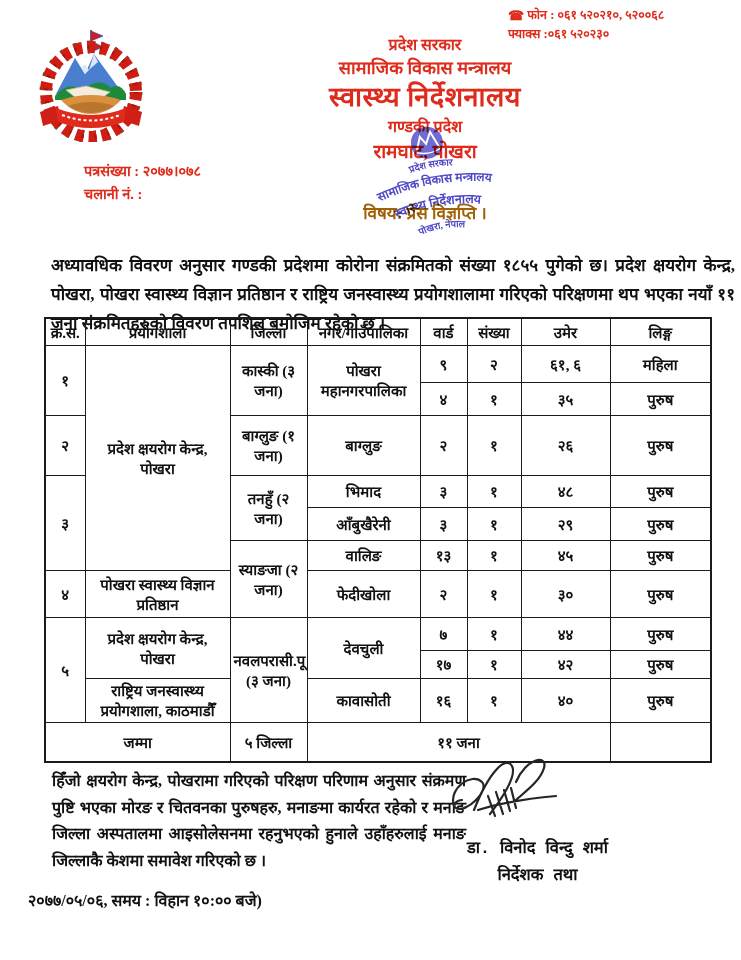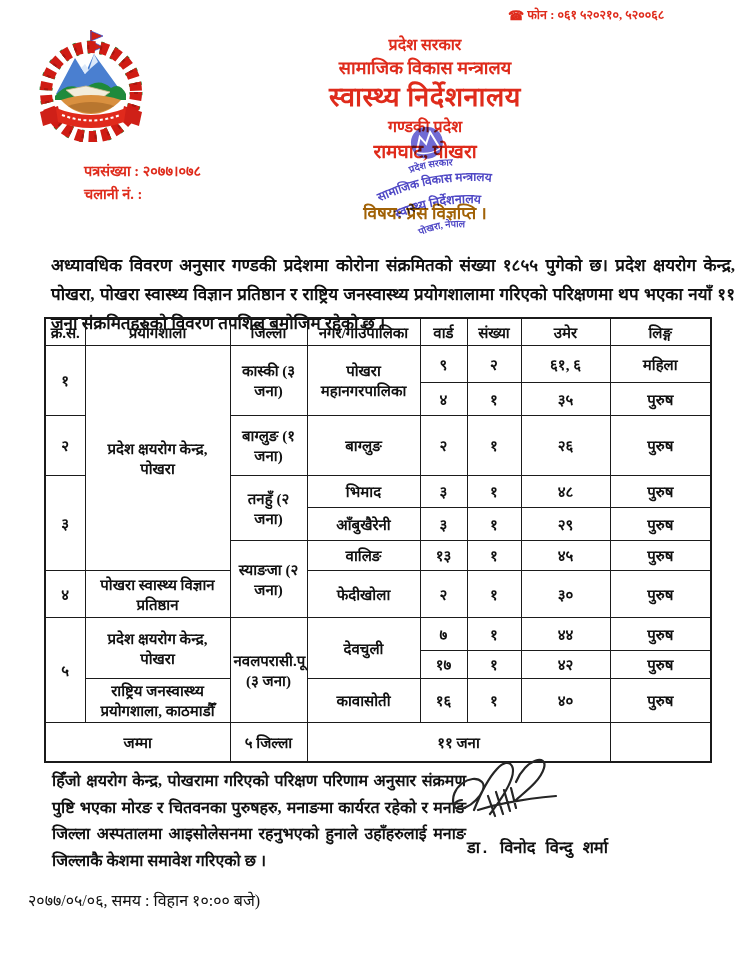--- a/index.html
+++ b/index.html
@@ -86,21 +86,21 @@
     text-align:justify;color:#111;
   }
   .sig-scribble{position:absolute;left:432px;top:748px;width:160px;height:80px;}
   .sig-block{
     position:absolute;left:345px;top:836px;width:385px;
     text-align:center;font-size:16.5px;font-weight:700;color:#111;line-height:1.62;font-family:Liberation Mono, monospace;
   }
   .sig-role{font-size:15.5px;white-space:nowrap;}
   .datetime{
     position:absolute;left:28px;top:889px;
-    font-size:16px;font-weight:400;color:#111;
+    font-size:16px;font-weight:700;color:#111;
   }
   .stamp text{font-family:"Liberation Serif","DejaVu Serif",serif;font-weight:700;}
 </style>
 </head>
 <body>
 
 <div class="page">
 
   <div class="emblem">
     <svg viewBox="0 0 126 114" width="126" height="114">
@@ -128,20 +128,23 @@
       <path d="M114,84 L96,78 L93,92 L111,98 Z" fill="#cf2018"></path>
       <path d="M28,80 Q63,94 98,80 L96,94 Q63,106 30,94 Z" fill="#e02a1c"></path>
       <path d="M34,87 Q63,98 92,87" fill="none" stroke="#ffffff" stroke-width="2" stroke-dasharray="3 2.5"></path>
     </svg>
   </div>
 
   <div class="contact">
     <div class="row">
       <span class="ph-icon">☎</span>
       <span>फोन : ०६१ ५२०२१०, ५२००६८</span>
+    </div>
+    <div class="row">
+      <span>फ्याक्स :०६१ ५२०२३०</span>
     </div>
   </div>
 
   <div class="head-center">
     <div class="h-gov">प्रदेश सरकार</div>
     <div class="h-min">सामाजिक विकास मन्त्रालय</div>
     <div class="h-dir">स्वास्थ्य निर्देशनालय</div>
     <div class="h-prov">गण्डकी प्रदेश</div>
     <div class="h-addr">रामघाट, पोखरा</div>
   </div>
@@ -297,17 +300,18 @@
       <path d="M22,58 C16,40 40,24 50,34 C58,42 34,66 24,60 C20,58 24,52 30,52
                M42,62 C58,22 74,8 80,18 C86,30 64,58 58,66
                M56,48 l7,20 M64,44 l7,22 M72,42 l6,21 M79,40 l5,20
                M84,34 C94,10 116,6 112,20 C108,34 90,46 84,52
                M46,62 C72,54 102,50 124,48" fill="none" stroke="#252525" stroke-width="2.2" stroke-linecap="round" stroke-linejoin="round"></path>
     </svg>
   </div>
 
   <div class="sig-block">
     <div>डा. विनोद विन्दु शर्मा</div>
+    <div>निर्देशक तथा</div>
   </div>
 
   <div class="datetime">२०७७/०५/०६, समय :  विहान १०:०० बजे)</div>
 
 </div>
 
 </body></html>

